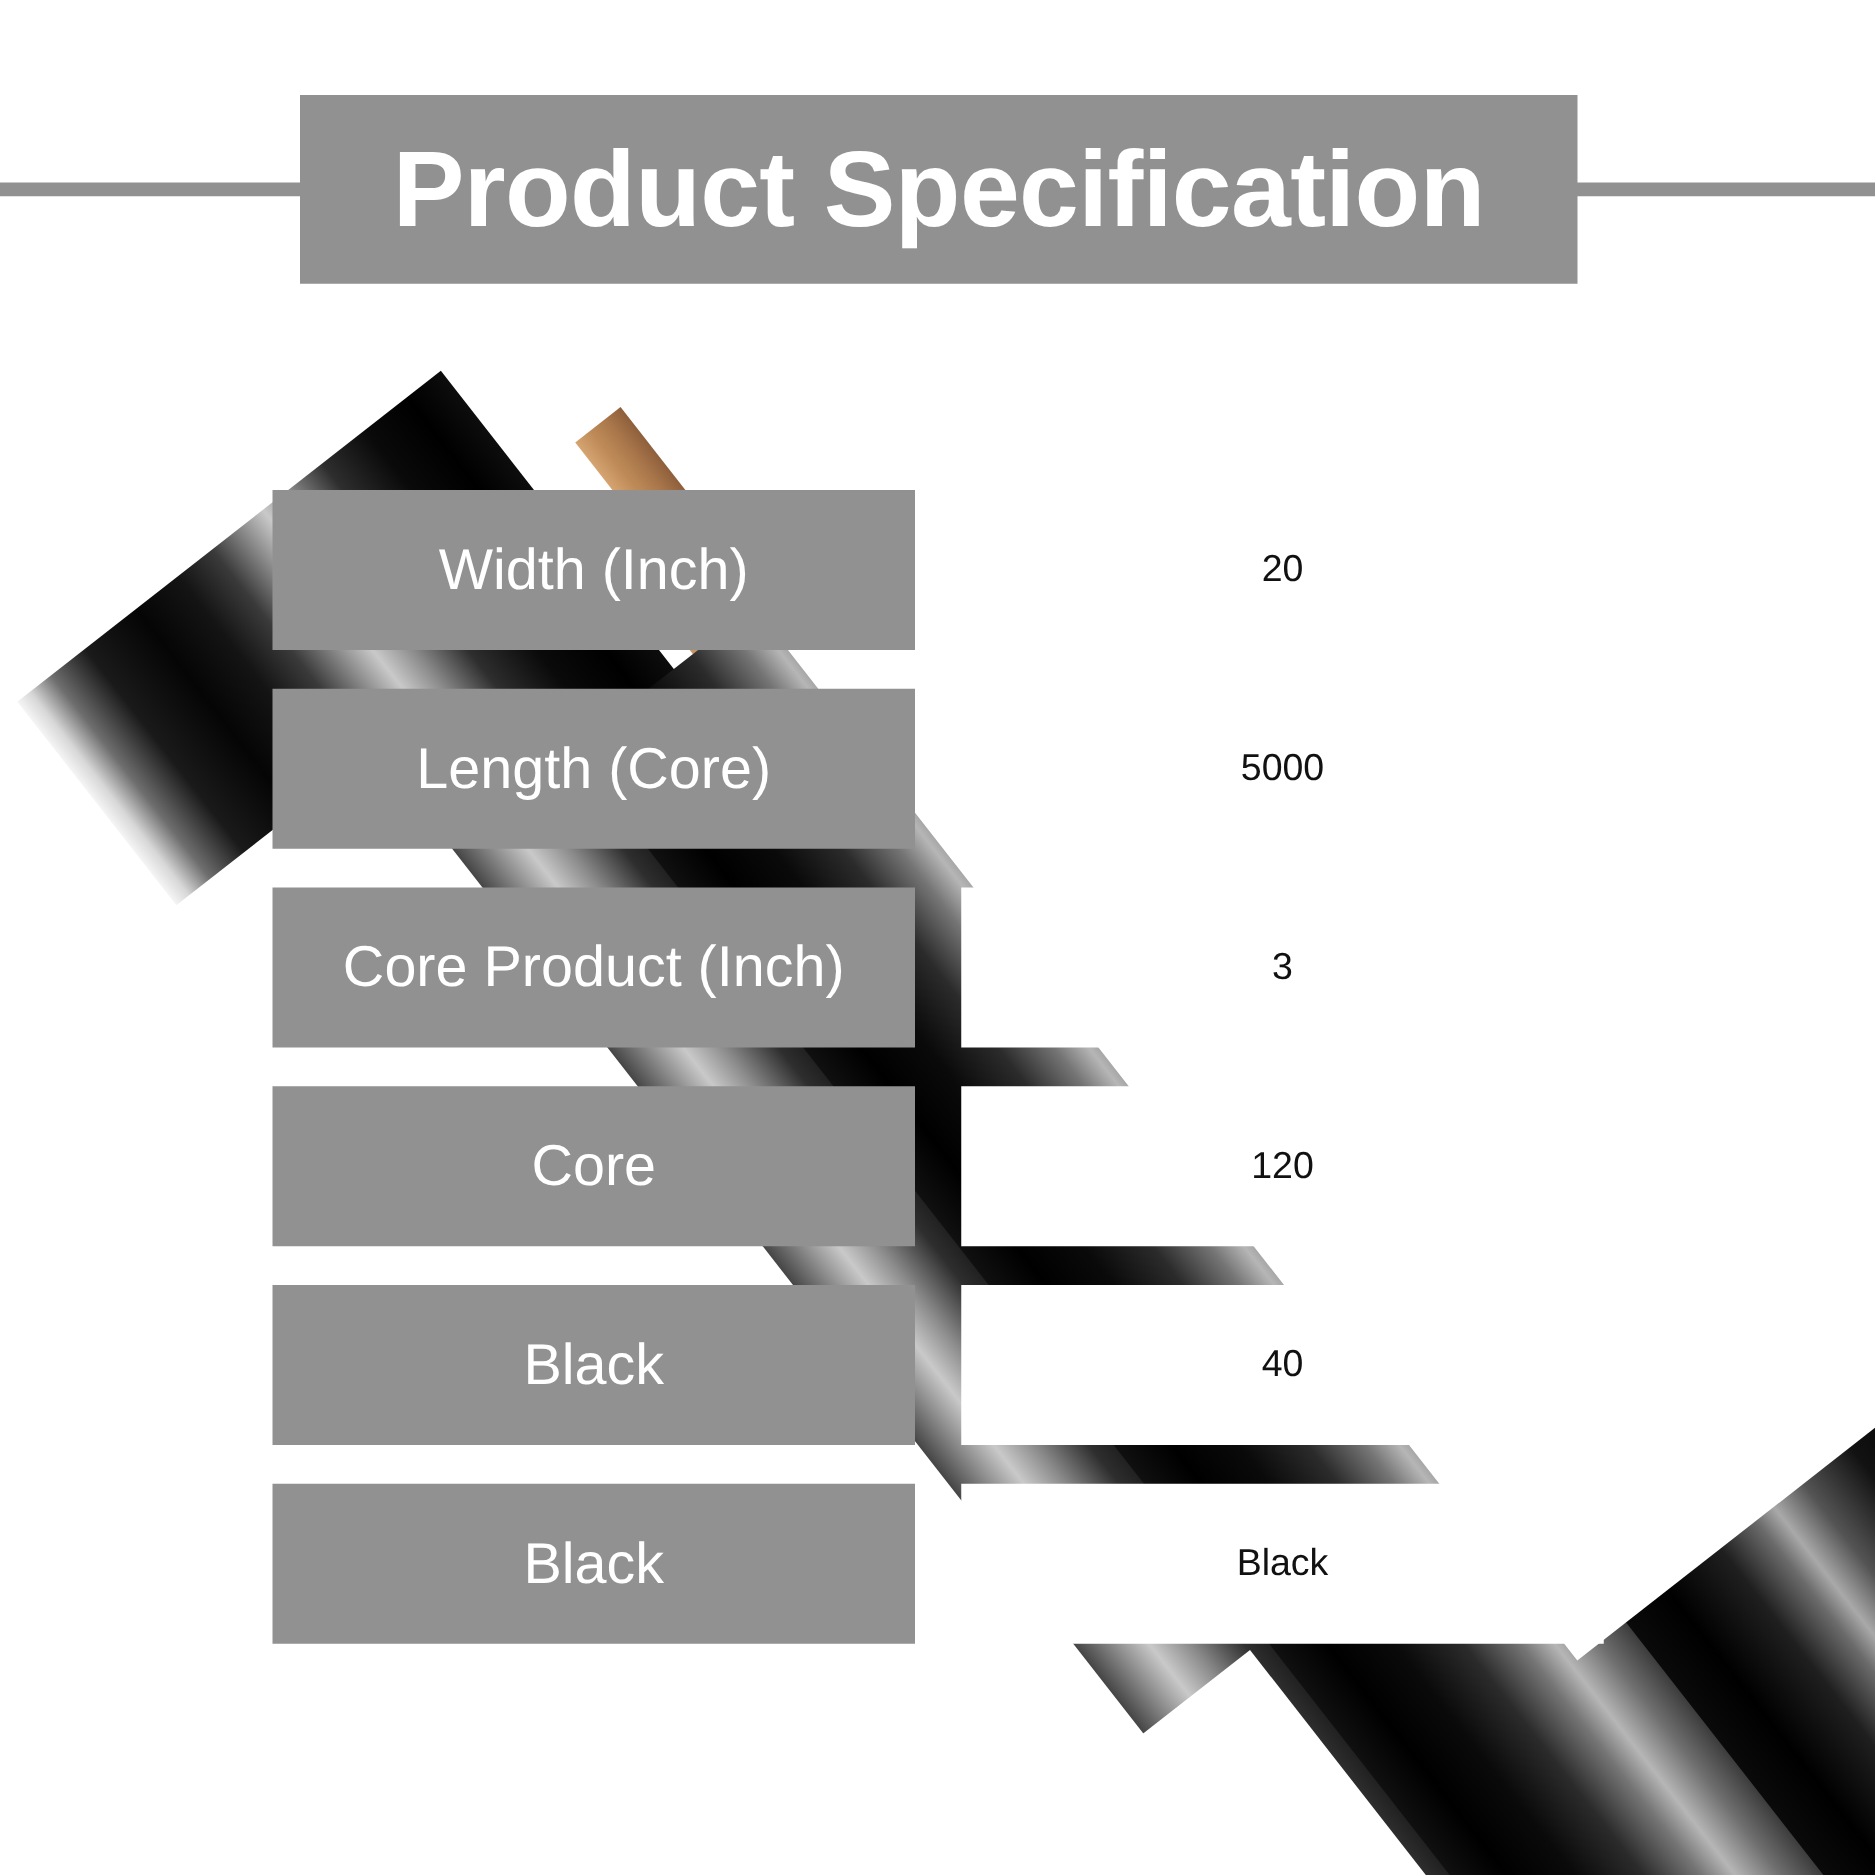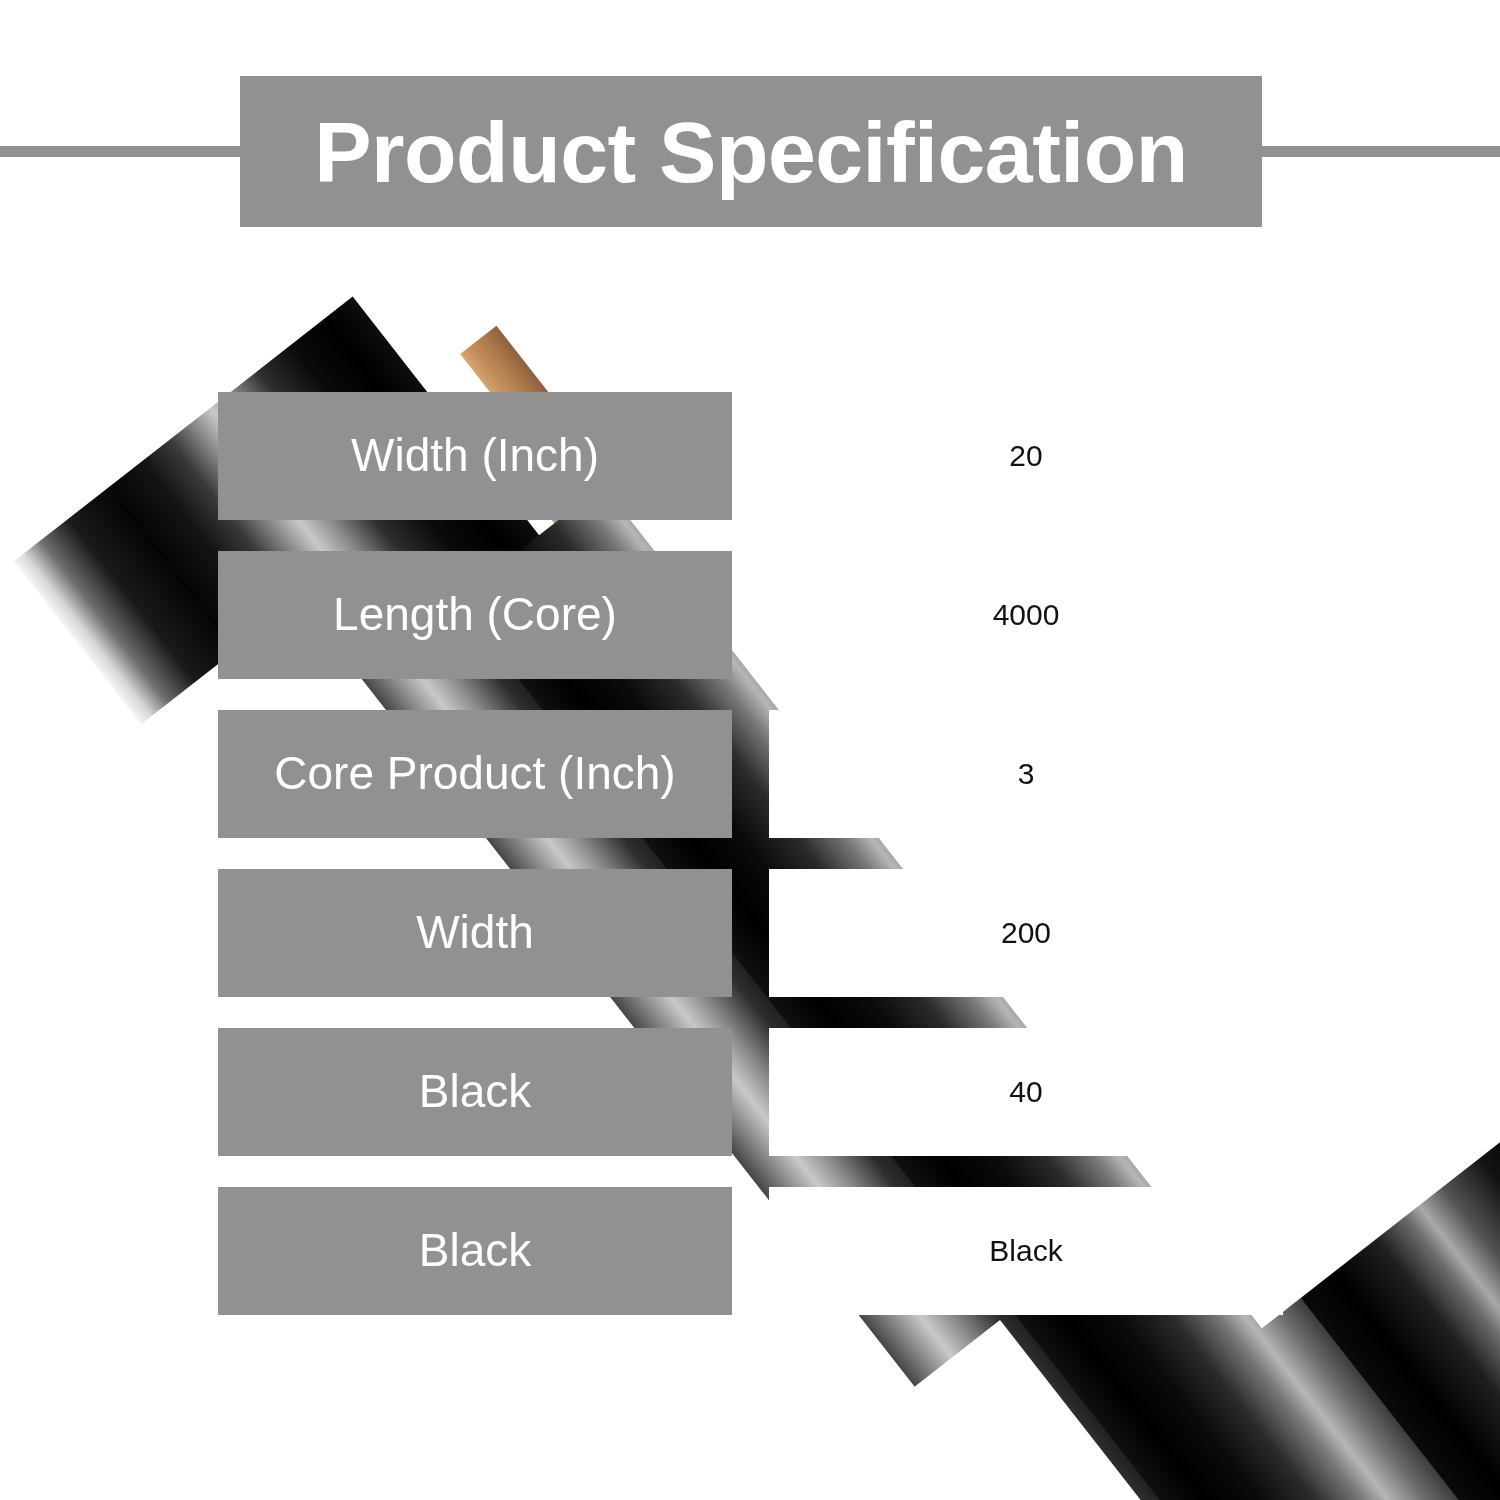--- a/index.html
+++ b/index.html
@@ -249,31 +249,31 @@
 
   <div id="spec-table">
 
     <div class="spec-row">
       <div class="spec-label">Width (Inch)</div>
       <div class="spec-value">20</div>
     </div>
 
     <div class="spec-row">
       <div class="spec-label">Length (Core)</div>
-      <div class="spec-value">4000</div>
+      <div class="spec-value">5000</div>
     </div>
 
     <div class="spec-row">
       <div class="spec-label">Core Product (Inch)</div>
       <div class="spec-value">3</div>
     </div>
 
     <div class="spec-row">
-      <div class="spec-label">Width</div>
-      <div class="spec-value">200</div>
+      <div class="spec-label">Core</div>
+      <div class="spec-value">120</div>
     </div>
 
     <div class="spec-row">
       <div class="spec-label">Black</div>
       <div class="spec-value">40</div>
     </div>
 
     <div class="spec-row">
       <div class="spec-label">Black</div>
       <div class="spec-value">Black</div>

